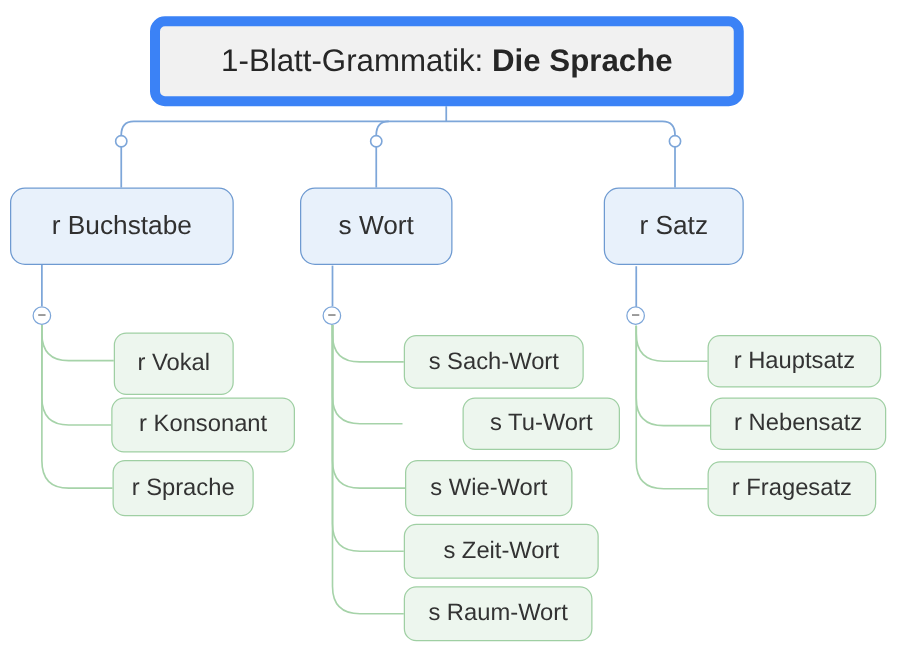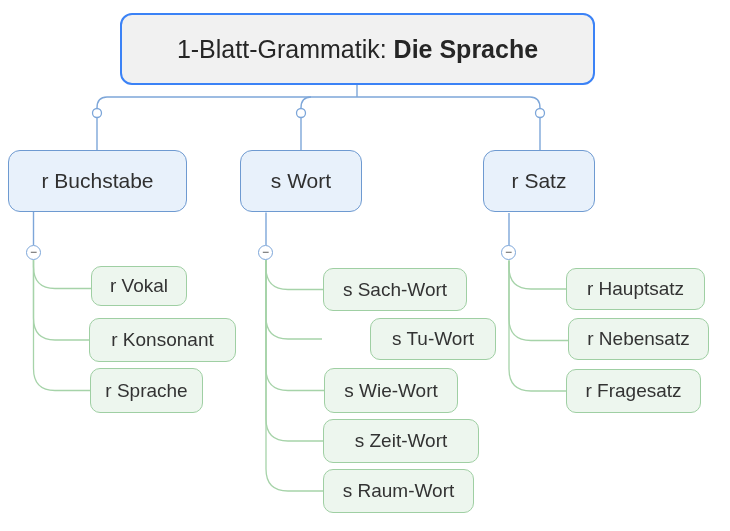--- a/index.html
+++ b/index.html
@@ -30,21 +30,21 @@
     align-items: center;
     justify-content: center;
     white-space: nowrap;
     cursor: default;
   }
 
   .root-topic {
     left: 120px; top: 13px;
     width: 475px; height: 72px;
     background: #f1f1f1;
-    border: 2px solid #3b82f6;
+    border: 8px solid #3b82f6;
     border-radius: 12px;
     font-size: 25px;
     color: #262626;
   }
   .root-topic span { white-space: pre; }
   .root-topic .emphasis { font-weight: 700; }
 
   .branch-topic {
     background: #e8f1fb;
     border: 1.5px solid #6e9ad1;
@@ -56,21 +56,21 @@
   .branch-2 { left: 240px; top: 150px; width: 122px; height: 62px; }
   .branch-3 { left: 483px; top: 150px; width: 112px; height: 62px; }
 
   .child-topic {
     background: #edf6ee;
     border: 1.5px solid #9fcfa3;
     border-radius: 10px;
     font-size: 19px;
     color: #333333;
   }
-  .b1c1 { left: 91px;  top: 266px; width: 96px;  height: 40px; }
+  .b1c1 { left: 91px;  top: 266px; width: 96px;  height: 50px; }
   .b1c2 { left: 89px;  top: 318px; width: 147px; height: 44px; }
   .b1c3 { left: 90px;  top: 368px; width: 113px; height: 45px; }
 
   .b2c1 { left: 323px; top: 268px; width: 144px; height: 43px; }
   .b2c2 { left: 322px; top: 318px; width: 126px; height: 42px; margin-left: 48px; }
   .b2c3 { left: 324px; top: 368px; width: 134px; height: 45px; }
   .b2c4 { left: 323px; top: 419px; width: 156px; height: 44px; }
   .b2c5 { left: 323px; top: 469px; width: 151px; height: 44px; }
 
   .b3c1 { left: 566px; top: 268px; width: 139px; height: 42px; }

